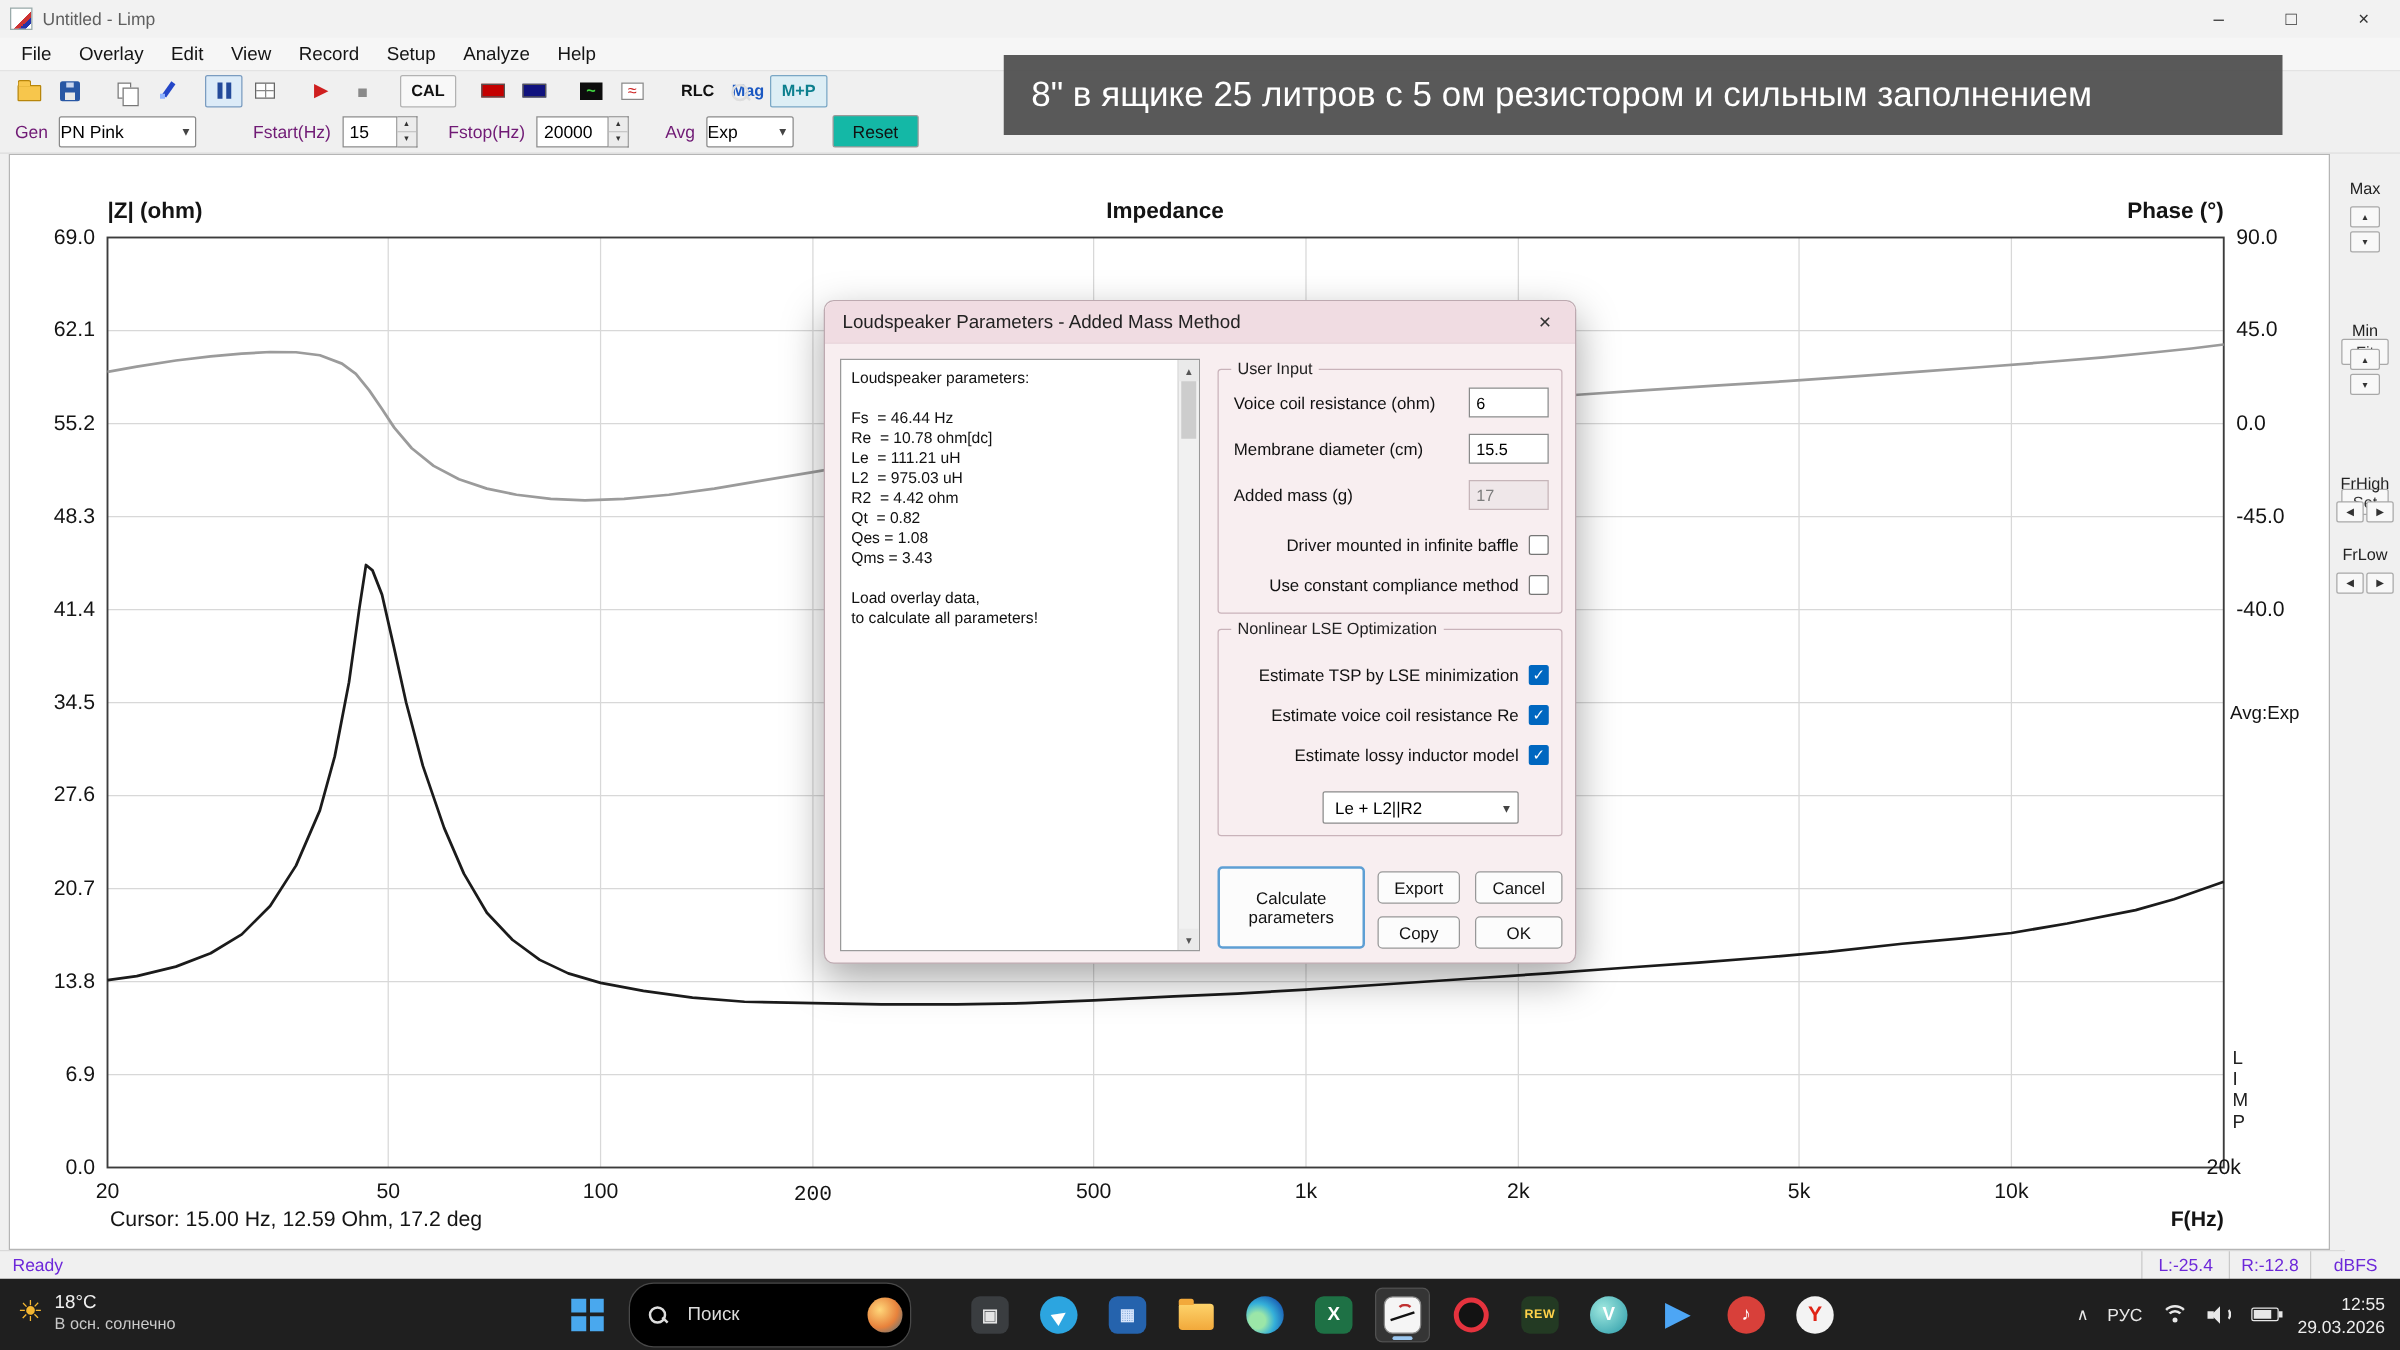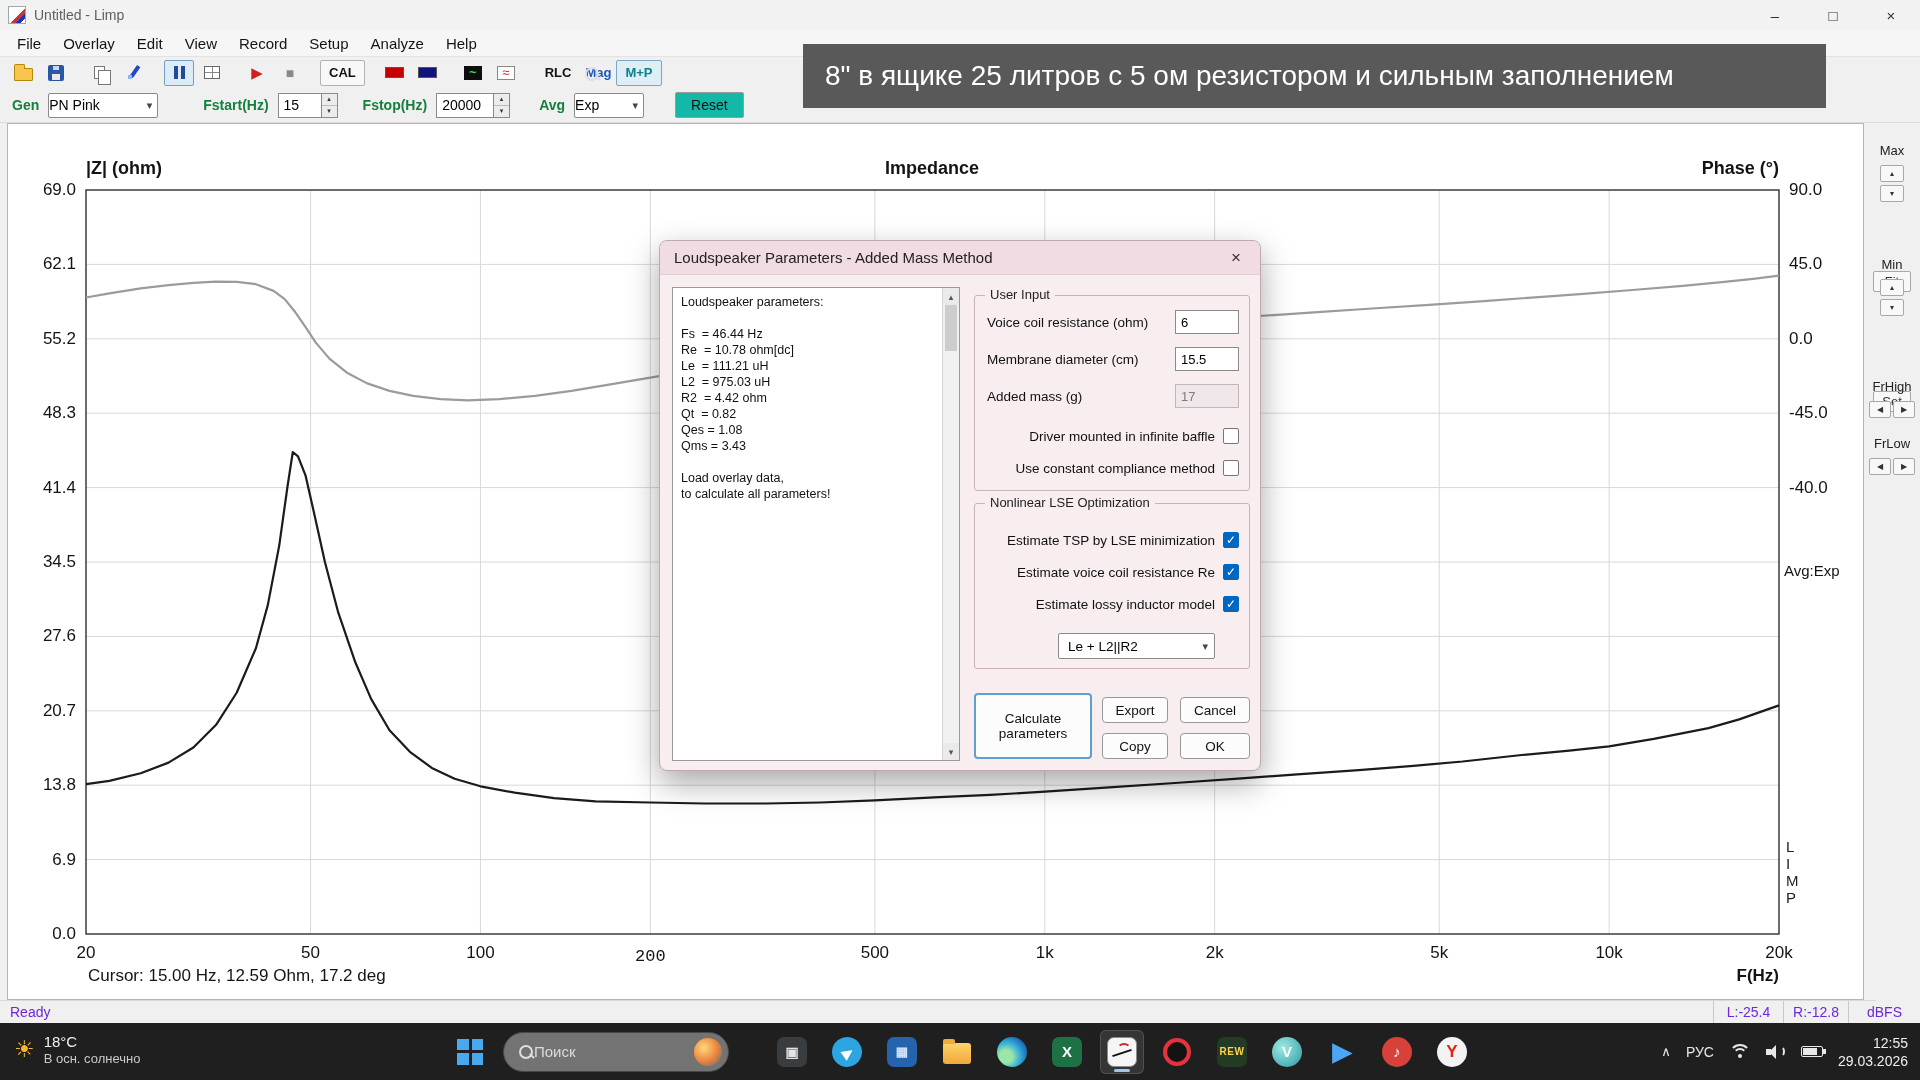--- a/index.html
+++ b/index.html
@@ -43,21 +43,21 @@
     linear-gradient(#888,#888) 0 50%/100% 1px no-repeat,#fff;}
   .shape-record-icon{color:#cf1f1f;font-size:15px;line-height:1;}
   .shape-stop-icon{color:#8a8a8a;font-size:14px;line-height:1;}
   .shape-red-overlay-icon{width:19px;height:11px;background:#c40000;border:1px solid #555;}
   .shape-blue-overlay-icon{width:19px;height:11px;background:#10127e;border:1px solid #555;}
   .shape-spectrum-icon{width:18px;height:14px;background:#0d0d0d;color:#41d541;font-size:13px;font-weight:bold;display:flex;align-items:center;justify-content:center;line-height:1;}
   .shape-wave-icon{width:18px;height:14px;background:#fff;border:1px solid #888;color:#c22;font-size:13px;display:flex;align-items:center;justify-content:center;line-height:1;}
 
   
   .controlsrow{position:absolute;left:0;top:88px;width:100%;height:35px;background:#f0f0f0;border-bottom:1px solid #dcdcdc;display:flex;align-items:center;gap:9px;padding-left:12px;z-index:3;}
-  .lbl{font-size:14px;color:#15803d;font-weight:bold;}
+  .lbl{font-size:14px;color:#701a75;}
   .combo{height:25px;background:#fff;border:1px solid #8a8a8a;display:flex;align-items:center;justify-content:space-between;padding:0 5px 0 0;font-size:14px;border-radius:2px;}
   .chev{color:#444;font-size:11px;margin-left:6px;}
   .spinbox{display:flex;height:25px;}
   .spinbox input{border:1px solid #8a8a8a;font-size:14px;padding:0 5px;font-family:"Liberation Sans",sans-serif;}
   .spinner{width:16px;display:flex;flex-direction:column;border:1px solid #8a8a8a;border-left:none;}
   .spinner .sp{flex:1;font-size:7px;display:flex;align-items:center;justify-content:center;background:#ececec;color:#333;}
   .spinner .sp:first-child{border-bottom:1px solid #bbb;}
   .btn{height:26px;padding:0 15px;background:#14b8a6;border:1px solid #9a9a9a;font-size:14px;border-radius:2px;color:#111;}
 
   
@@ -121,21 +121,21 @@
   .tk-weather{position:absolute;left:14px;top:9px;display:flex;align-items:center;gap:9px;}
   .tk-sun{font-size:23px;color:#f5b731;line-height:1;}
   .tk-temp{font-size:15px;color:#f0f0f0;line-height:19px;}
   .tk-desc{font-size:13px;color:#c9c9c9;line-height:16px;}
   .tk-center{position:absolute;left:448px;top:0;height:100%;display:flex;align-items:center;gap:11px;}
   .tk-app{width:44px;height:44px;border-radius:6px;display:flex;align-items:center;justify-content:center;position:relative;flex:0 0 auto;}
   .tk-app.active{background:rgba(255,255,255,0.10);border:1px solid rgba(255,255,255,0.14);}
   .tk-app.active::after{content:"";position:absolute;bottom:1px;left:50%;transform:translateX(-50%);width:16px;height:3px;border-radius:2px;background:#9cc7ef;}
   .tk-start{width:26px;height:26px;display:grid;grid-template-columns:1fr 1fr;grid-template-rows:1fr 1fr;gap:3px;}
   .tk-start i{background:#49a8ee;}
-  .tk-search{width:226px;height:40px;border-radius:20px;background:#737373;border:1px solid #484848;display:flex;align-items:center;padding:0 6px 0 14px;gap:0;flex:0 0 auto;}
+  .tk-search{width:226px;height:52px;border-radius:20px;background:#000000;border:1px solid #484848;display:flex;align-items:center;padding:0 6px 0 14px;gap:16px;flex:0 0 auto;}
   .mag{position:relative;width:16px;height:16px;}
   .mag::before{content:"";position:absolute;left:1px;top:1px;width:10px;height:10px;border:2px solid #dedede;border-radius:50%;}
   .mag::after{content:"";position:absolute;left:11px;top:11px;width:6px;height:2px;background:#dedede;transform:rotate(45deg);}
   .tk-search-label{color:#dcdcdc;font-size:15px;}
   .tk-search-img{margin-left:auto;width:28px;height:28px;border-radius:50%;background:radial-gradient(circle at 35% 35%,#ffd77a,#e8823c 55%,#3c6f8a 100%);}
   .tk-apps{display:flex;align-items:center;gap:11px;margin-left:30px;}
   .tk-ico{width:30px;height:30px;border-radius:7px;display:flex;align-items:center;justify-content:center;font-size:16px;font-weight:bold;color:#fff;line-height:1;}
   .app-photos-app-icon{background:#3a3d40;color:#e4e4e4;font-size:14px;}
   .app-telegram-app-icon{background:#2ca5e0;border-radius:50%;font-size:13px;transform:rotate(-35deg);}
   .app-calculator-app-icon{background:#2563ad;font-size:13px;color:#d5e4fb;}
@@ -321,21 +321,21 @@
       <div class="tick" style="left: 1789px; top: 477.6px;">-40.0</div>
       <div class="tick" style="left: 86px; top: 943px; transform: translateX(-50%);">20</div>
       <div class="tick" style="left: 310.571px; top: 943px; transform: translateX(-50%);">50</div>
       <div class="tick" style="left: 480.452px; top: 943px; transform: translateX(-50%);">100</div>
       <div class="tick" style="left: 650.333px; top: 947px; transform: translateX(-50%); font-family: Liberation Mono, monospace;">200</div>
       <div class="tick" style="left: 874.904px; top: 943px; transform: translateX(-50%);">500</div>
       <div class="tick" style="left: 1044.79px; top: 943px; transform: translateX(-50%);">1k</div>
       <div class="tick" style="left: 1214.67px; top: 943px; transform: translateX(-50%);">2k</div>
       <div class="tick" style="left: 1439.24px; top: 943px; transform: translateX(-50%);">5k</div>
       <div class="tick" style="left: 1609.12px; top: 943px; transform: translateX(-50%);">10k</div>
-      <div class="tick" style="left: 1779px; top: 943px; transform: translateX(-50%); text-align: right;">20k</div>
+      <div class="tick" style="left: 1779px; top: 924px; transform: translateX(-50%); text-align: right;">20k</div>
     </div>
 
   <div class="right-strip">
     <div class="rs-label" style="top:20px">Max</div>
     <div class="rs-btn" style="top:42px">▴</div>
     <div class="rs-btn" style="top:62px">▾</div>
     <div class="rs-btn wide" style="top:100px">Fit</div>
     <div class="rs-label" style="top:134px">Min</div>
     <div class="rs-btn" style="top:156px">▴</div>
     <div class="rs-btn" style="top:176px">▾</div>

